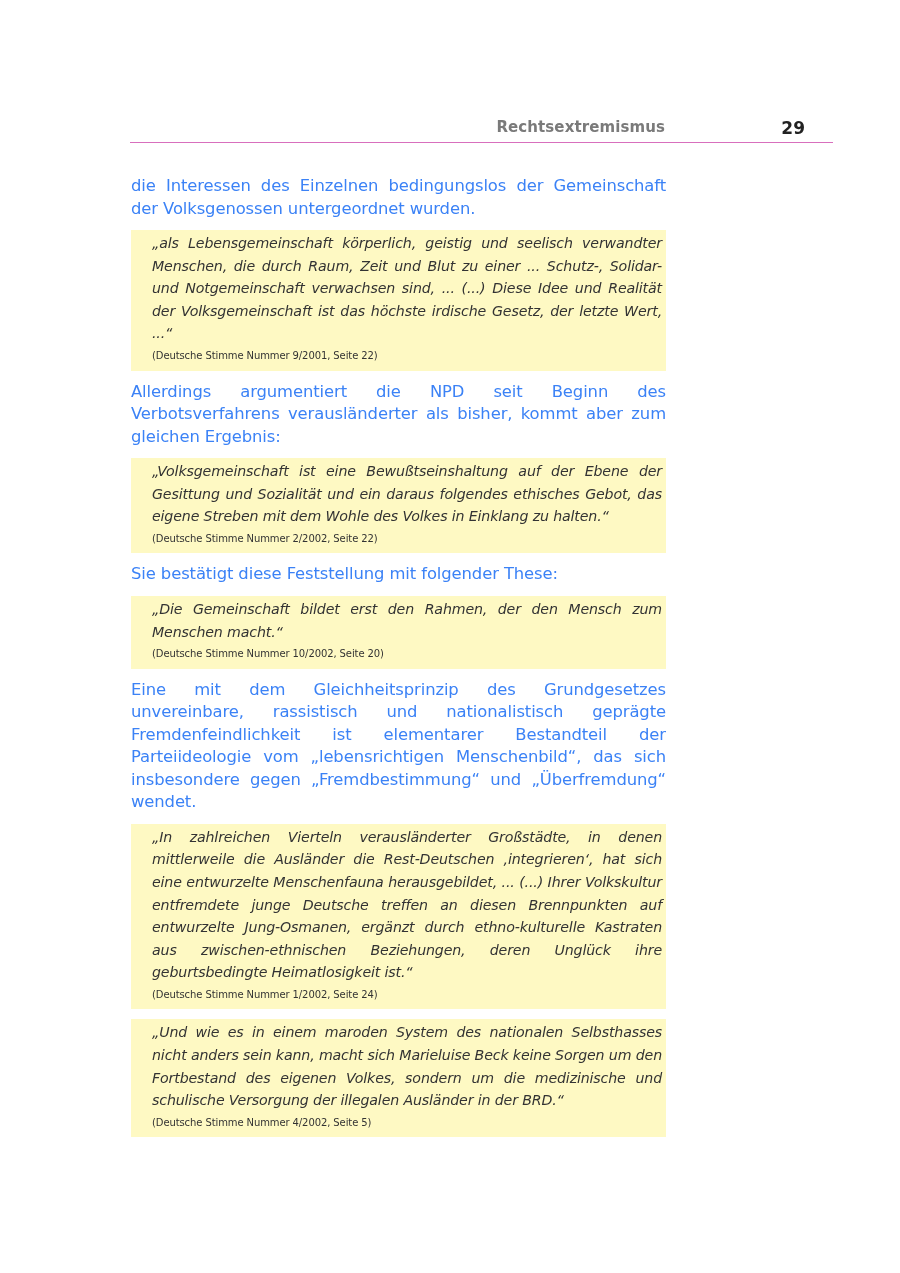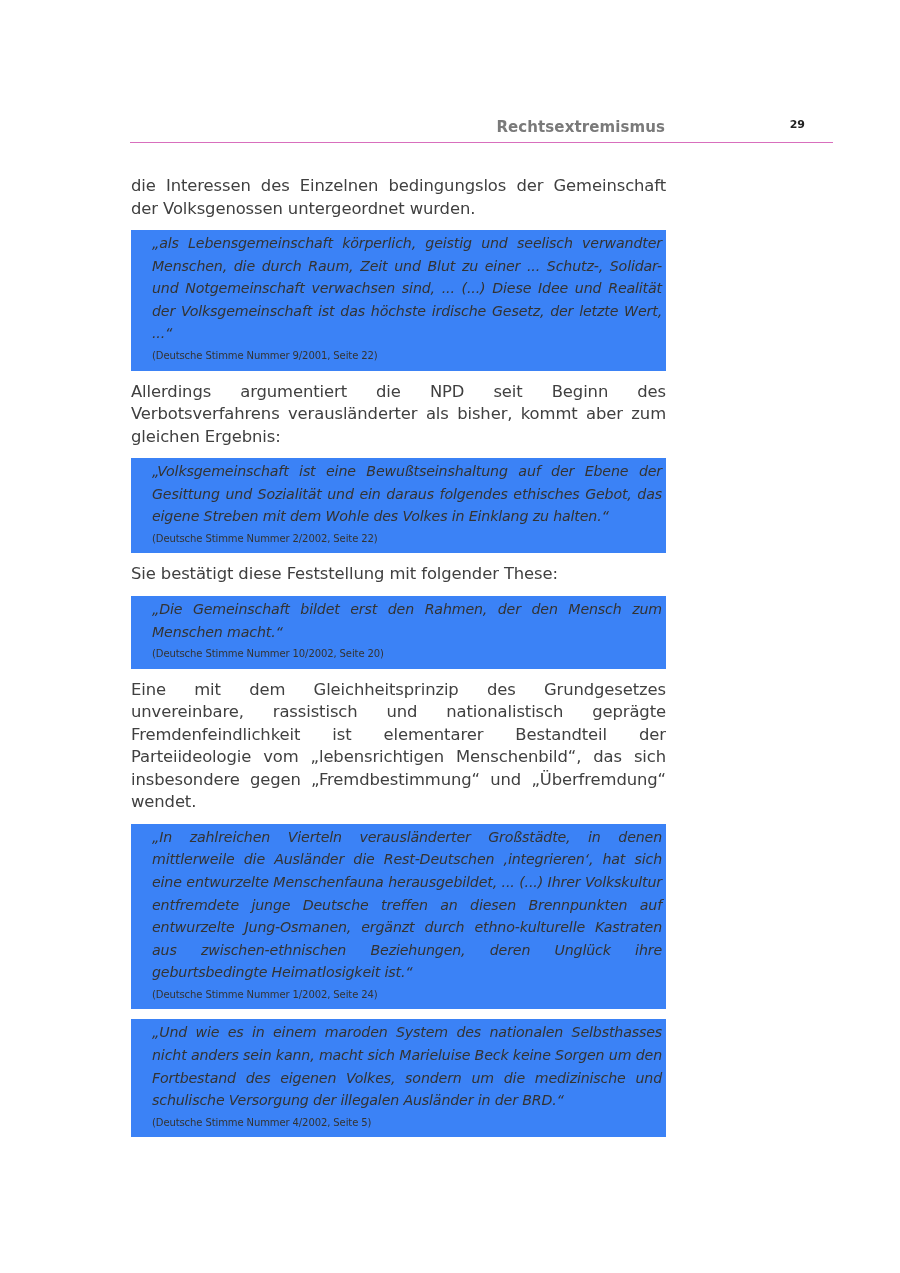--- a/index.html
+++ b/index.html
@@ -11,31 +11,31 @@
     .header {
       position: absolute; left: 130px; top: 116px; width: 703px; height: 26px;
       border-bottom: 1.5px solid #d86fbd;
     }
     .header .section {
       position: absolute; right: 168px; top: 2px;
       font-size: 15px; font-weight: bold; color: #7a7a7a; letter-spacing: 0.1px;
     }
     .header .page-number {
       position: absolute; right: 28px; top: 2px;
-      font-size: 11px; font-weight: bold; color: #222;
+      font-size: 17px; font-weight: bold; color: #222;
     }
     .content {
       position: absolute; left: 131px; top: 175px; width: 535px;
     }
     .para {
       font-size: 16.4px; line-height: 22.5px; text-align: justify; margin: 0 0 10px 0;
-      color: #404040; letter-spacing: -0.1px;
+      color: #3b82f6; letter-spacing: -0.1px;
     }
     .quote {
-      background: #3b82f6; padding: 2px 4px 3px 21px; margin: 0 0 10px 0;
+      background: #fef9c3; padding: 2px 4px 3px 21px; margin: 0 0 10px 0;
     }
     .quote .qtext {
       font-style: italic; font-size: 14.2px; line-height: 22.6px; text-align: justify;
       color: #333; letter-spacing: -0.15px;
     }
     .quote .source {
       font-size: 10px; line-height: 22.6px; color: #333; letter-spacing: -0.1px;
     }
   </style>
 </head>

